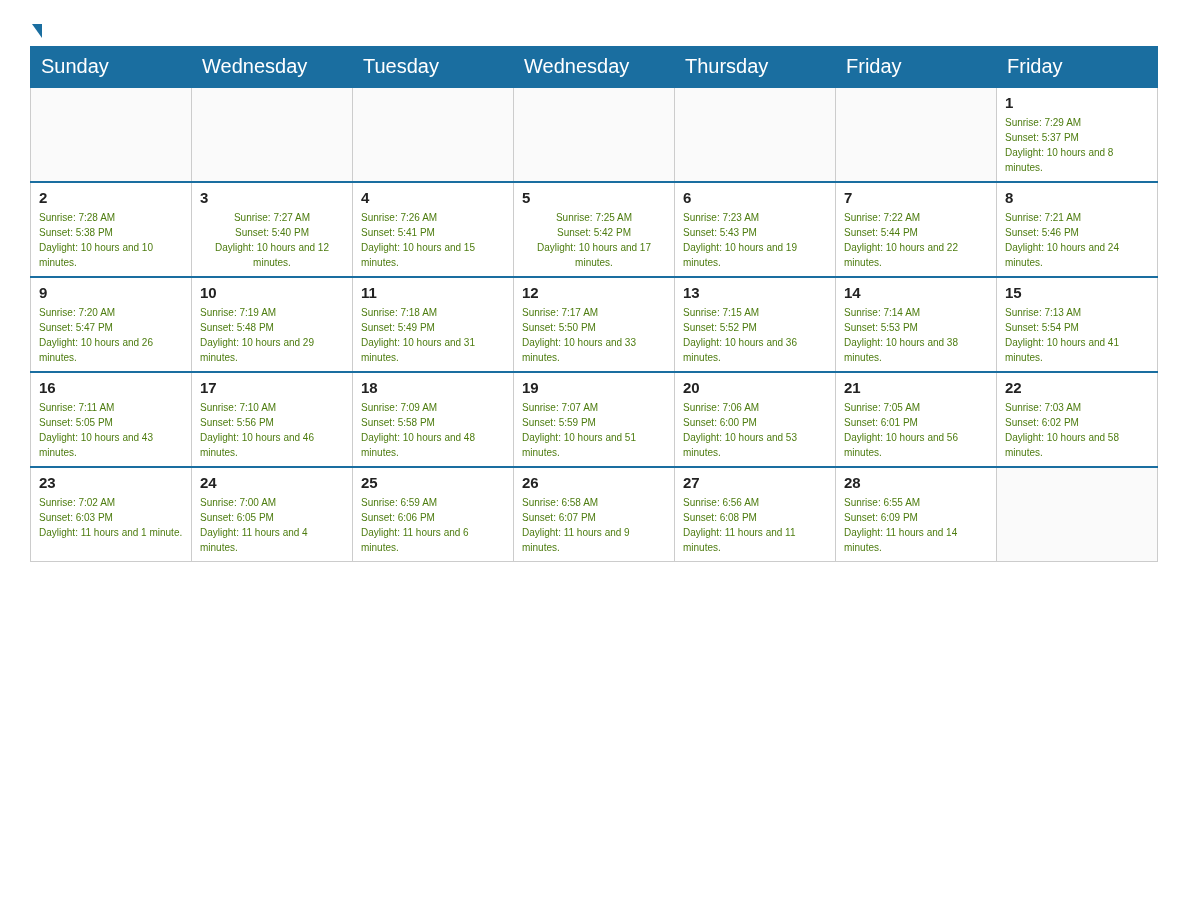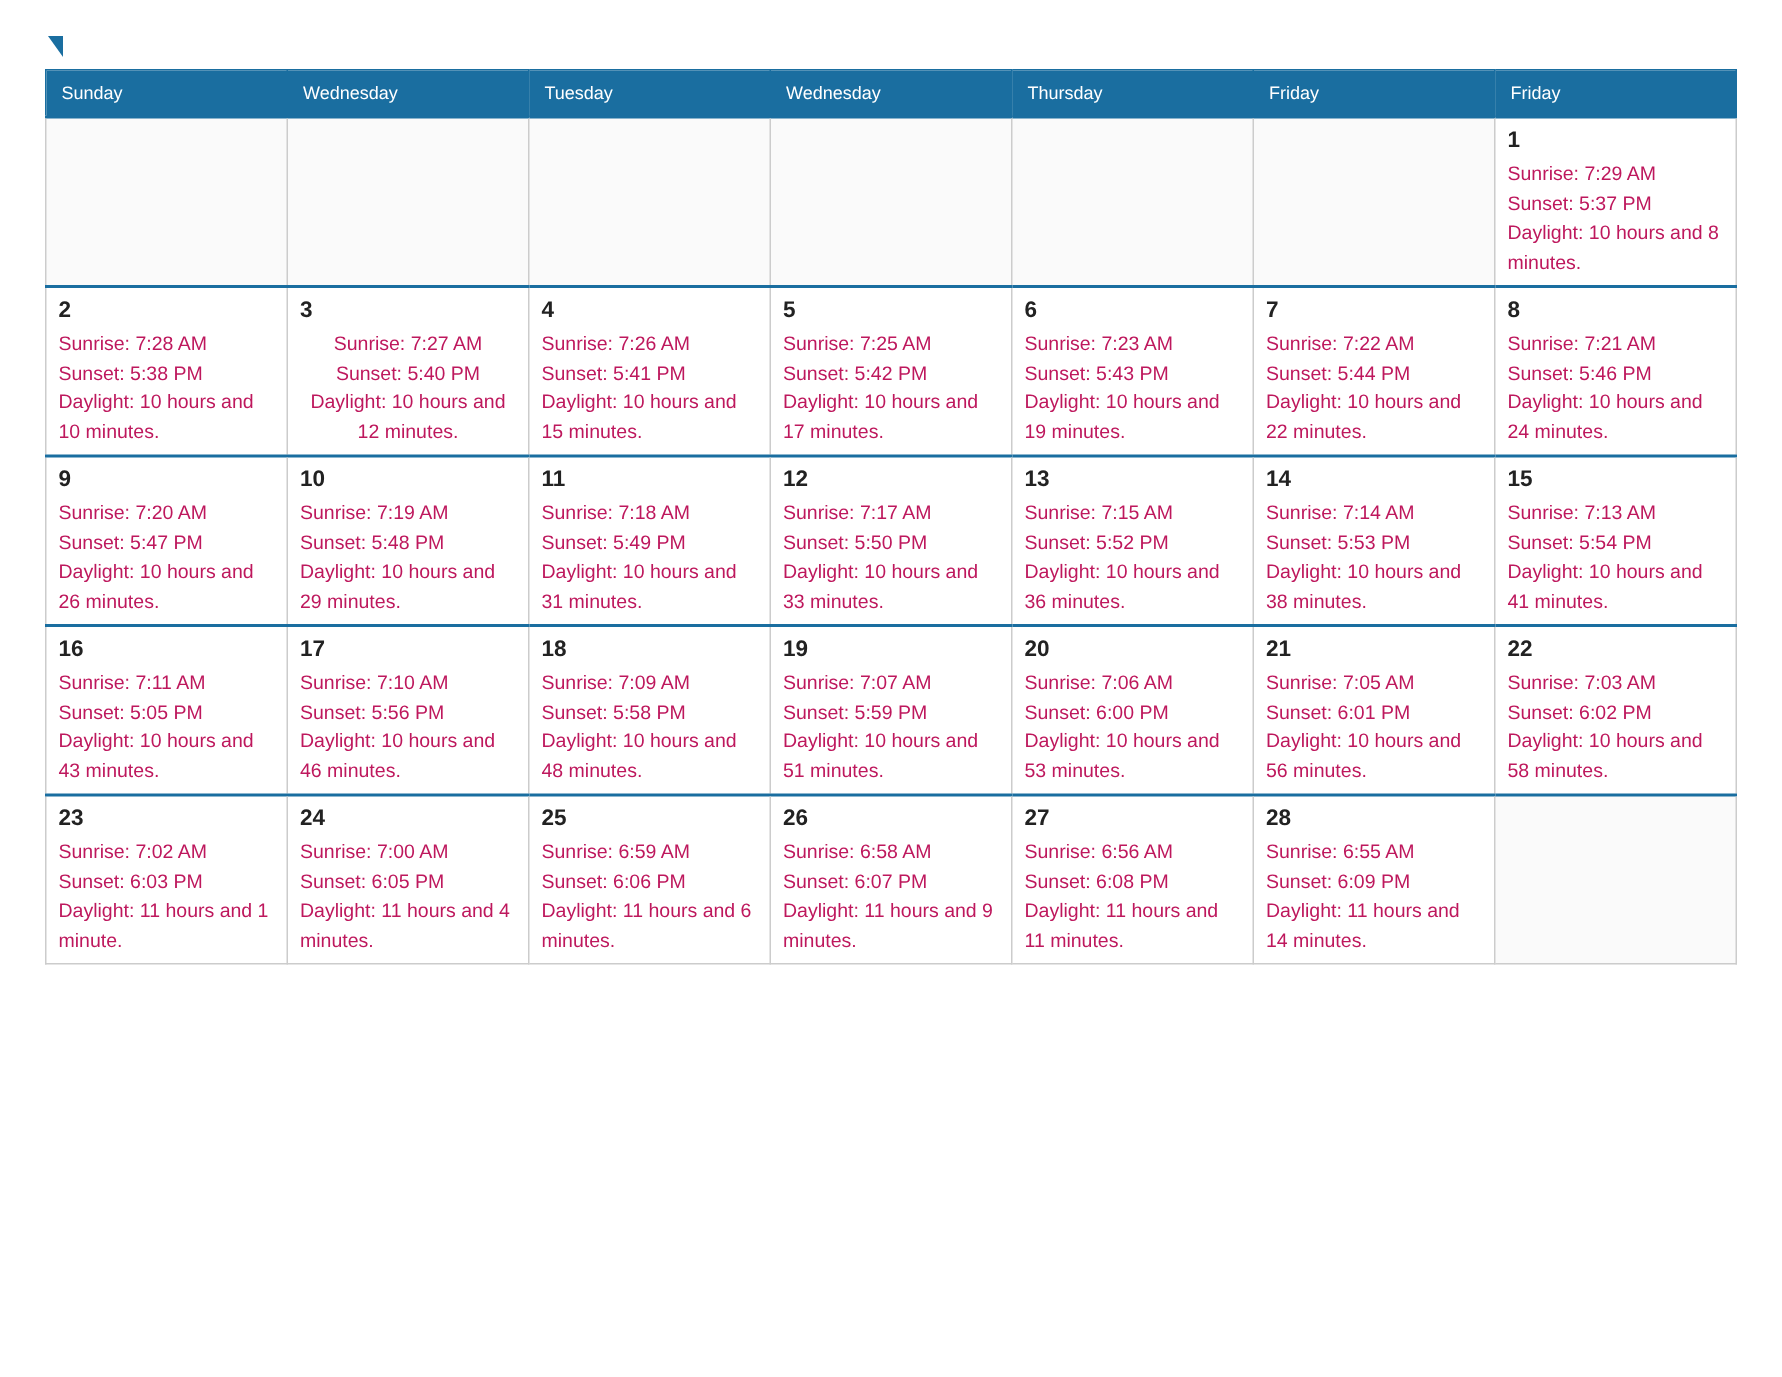--- a/index.html
+++ b/index.html
@@ -60,21 +60,21 @@
       margin-top: 4px;
     }
     .calendar {
       width: 100%;
       border-collapse: collapse;
       margin-top: 10px;
     }
     .calendar th {
       background-color: #1a6ea0;
       color: #fff;
-      font-size: 12px;
+      font-size: 20px;
       font-weight: normal;
       padding: 8px 10px;
       text-align: left;
       border: 1px solid #1a6ea0;
     }
     .calendar td {
       vertical-align: top;
       padding: 6px 8px;
       border: 1px solid #ccc;
       width: calc(100% / 7);
@@ -86,22 +86,22 @@
       border-top: 2px solid #1a6ea0;
     }
     .day-number {
       font-size: 15px;
       font-weight: bold;
       color: #222;
       display: block;
       margin-bottom: 4px;
     }
     .day-info {
-      font-size: 13px;
-      color: #be185d;
+      font-size: 10px;
+      color: #4d7c0f;
       line-height: 1.5;
     }
     .empty-cell {
       background: #fafafa;
     }
     .calendar tbody tr:first-child td {
       min-height: 90px;
     }
   </style>
 </head>
@@ -162,21 +162,21 @@
 Daylight: 10 hours and 12 minutes.</div>
         </td>
         <td>
           <span class="day-number">4</span>
           <div class="day-info" style="white-space: pre-line;">Sunrise: 7:26 AM
 Sunset: 5:41 PM
 Daylight: 10 hours and 15 minutes.</div>
         </td>
         <td>
           <span class="day-number">5</span>
-          <div class="day-info" style="white-space: pre-line;">Sunrise: 7:25 AM
+          <div class="day-info" style="white-space: pre-line; text-align: center;">Sunrise: 7:25 AM
 Sunset: 5:42 PM
 Daylight: 10 hours and 17 minutes.</div>
         </td>
         <td>
           <span class="day-number">6</span>
           <div class="day-info" style="white-space: pre-line;">Sunrise: 7:23 AM
 Sunset: 5:43 PM
 Daylight: 10 hours and 19 minutes.</div>
         </td>
         <td>

